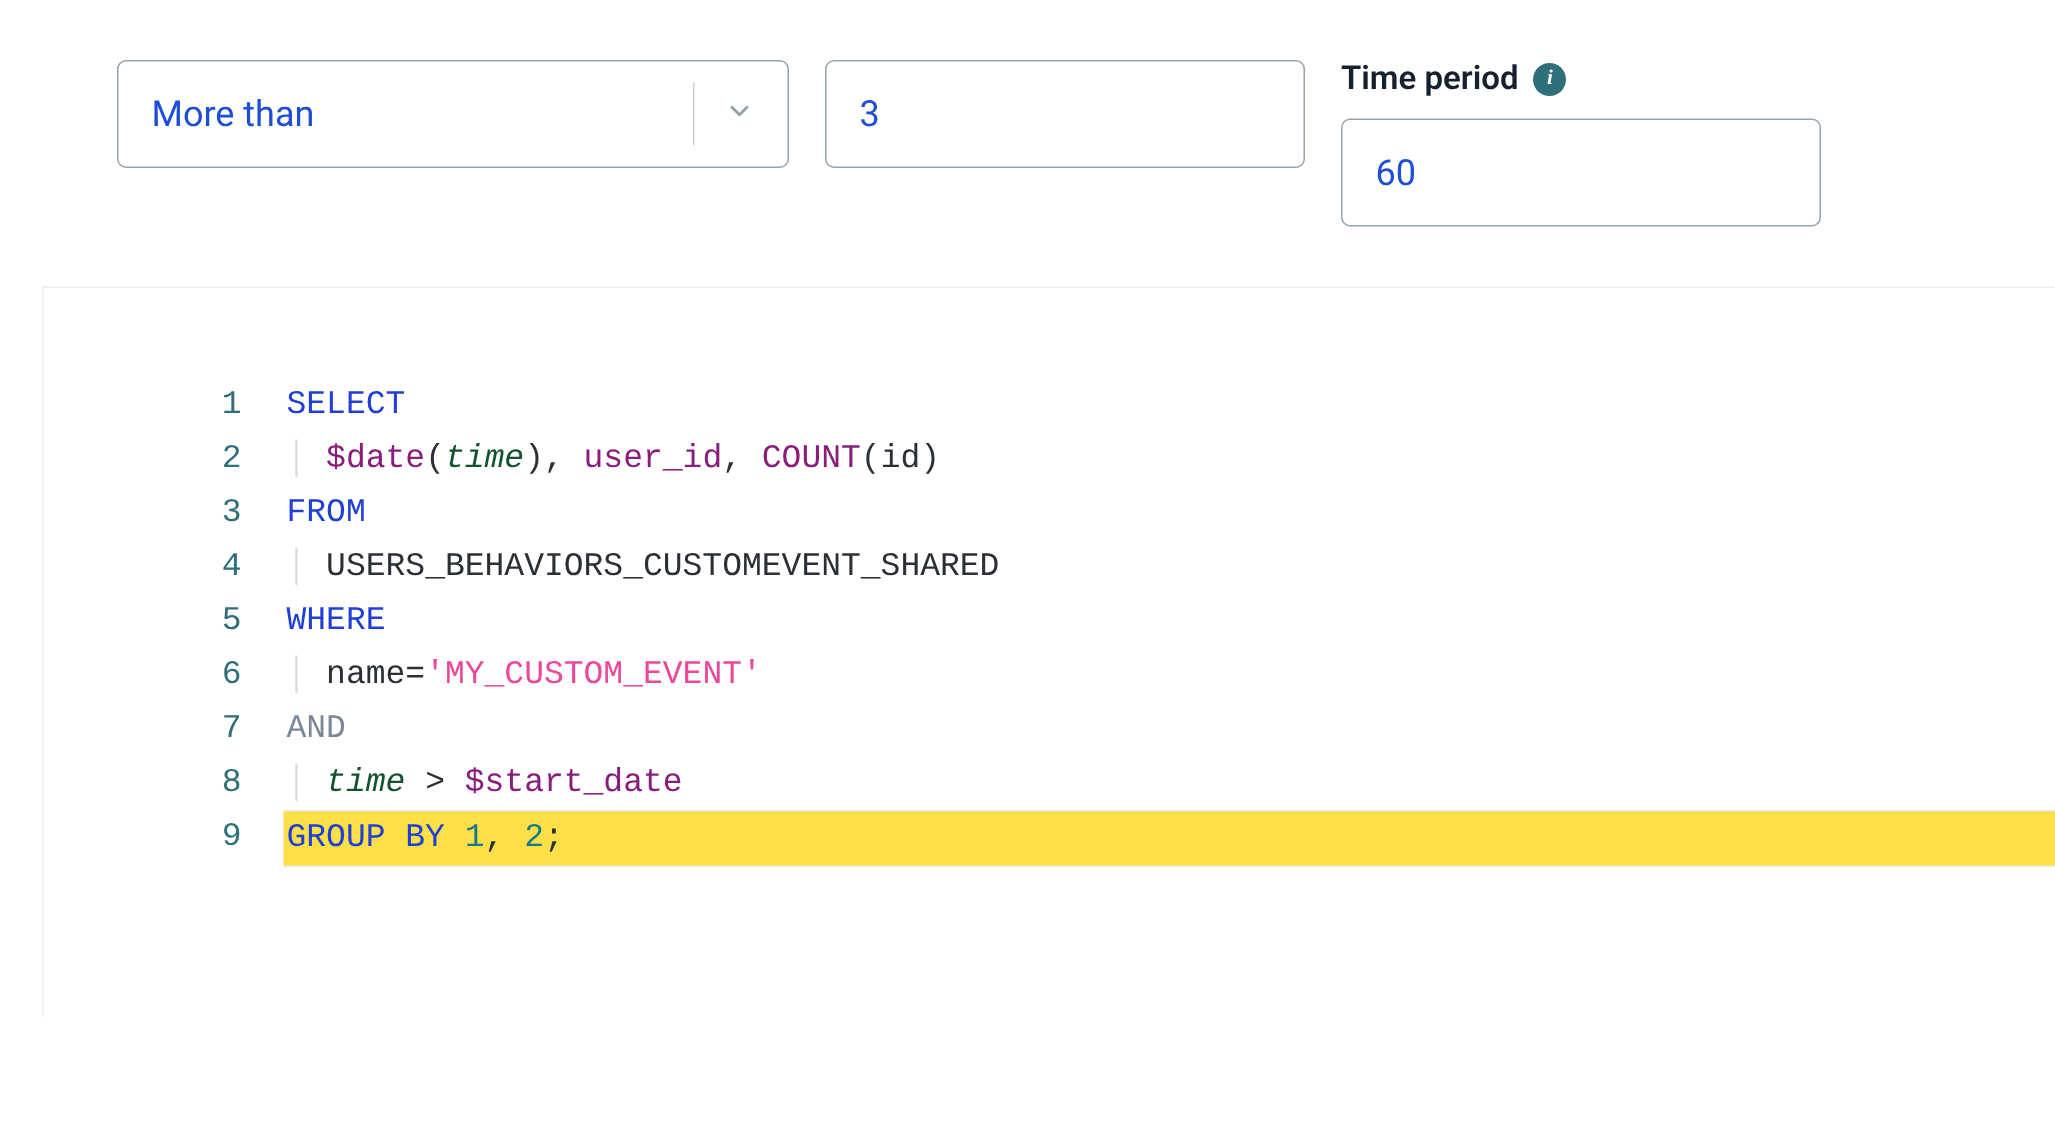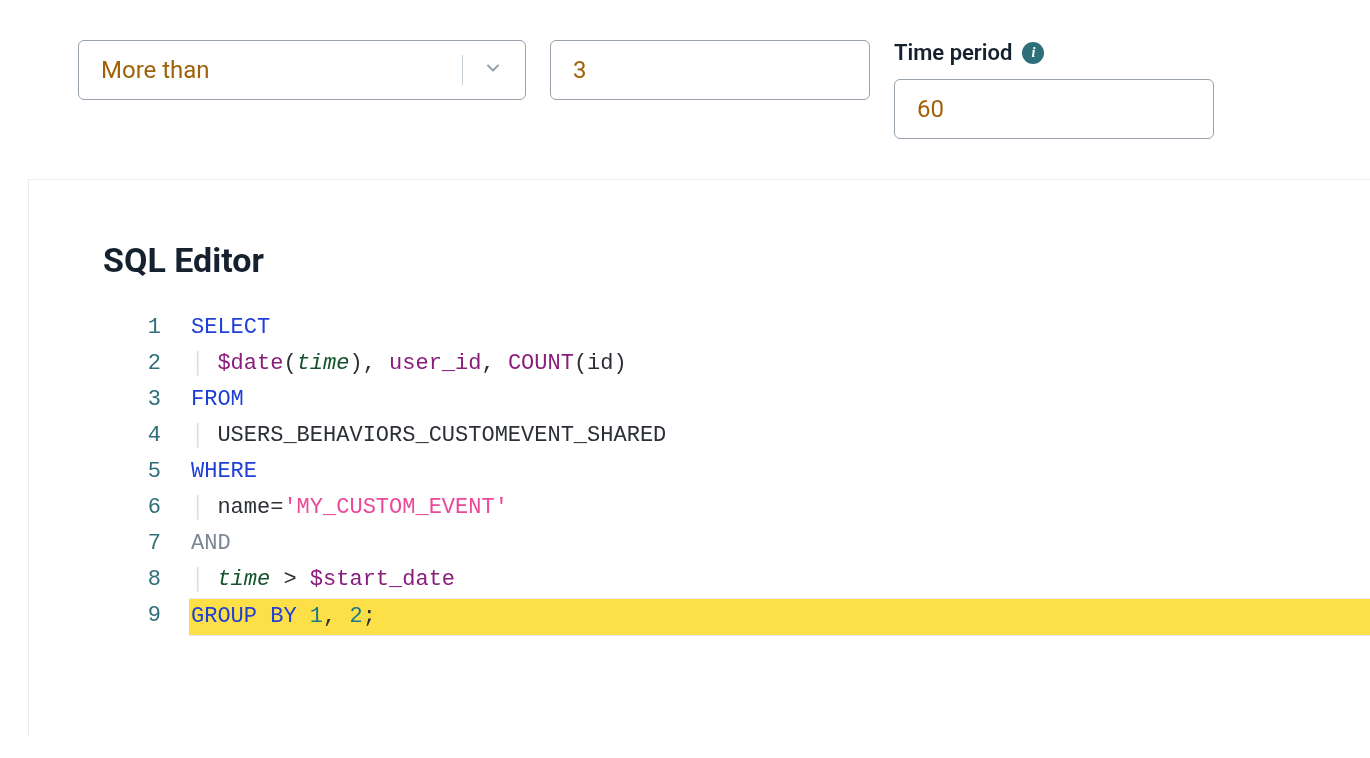--- a/index.html
+++ b/index.html
@@ -40,28 +40,28 @@
     border-radius: 50%;
     background: #2f6f7a;
     color: #fff;
     font-family: Georgia, "Times New Roman", serif;
     font-style: italic;
     font-weight: bold;
     font-size: 14px;
     line-height: 1;
   }
   .select-box, .text-box {
-    height: 60px;
+    height: 72px;
     border: 1px solid #97a2ac;
     border-radius: 6px;
     background: #fff;
     display: flex;
     align-items: center;
     font-size: 24px;
-    color: #a16207;
+    color: #1d4ed8;
   }
   .select-box {
     position: relative;
     padding: 0 70px 0 22px;
     cursor: pointer;
   }
   .select-divider {
     position: absolute;
     right: 62px;
     top: 14px;
@@ -166,21 +166,20 @@
         <span class="info-badge">i</span>
       </div>
       <div class="text-box">
         <span>60</span>
       </div>
     </div>
 
   </div>
 
   <div class="editor-card">
-    <h2 class="editor-title">SQL Editor</h2>
     <div class="code-area" id="code-area">
         <div class="code-line">
           <div class="gutter">1</div>
           <div class="code-content"><span class="tok-keyword">SELECT</span></div>
         </div>
         <div class="code-line">
           <div class="gutter">2</div>
           <div class="code-content"><span class="indent-guide">│ </span><span class="tok-func">$date</span><span class="tok-punc">(</span><span class="tok-ident">time</span><span class="tok-punc">)</span><span class="tok-punc">, </span><span class="tok-col">user_id</span><span class="tok-punc">, </span><span class="tok-func">COUNT</span><span class="tok-punc">(</span><span class="tok-plain">id</span><span class="tok-punc">)</span></div>
         </div>
         <div class="code-line">

